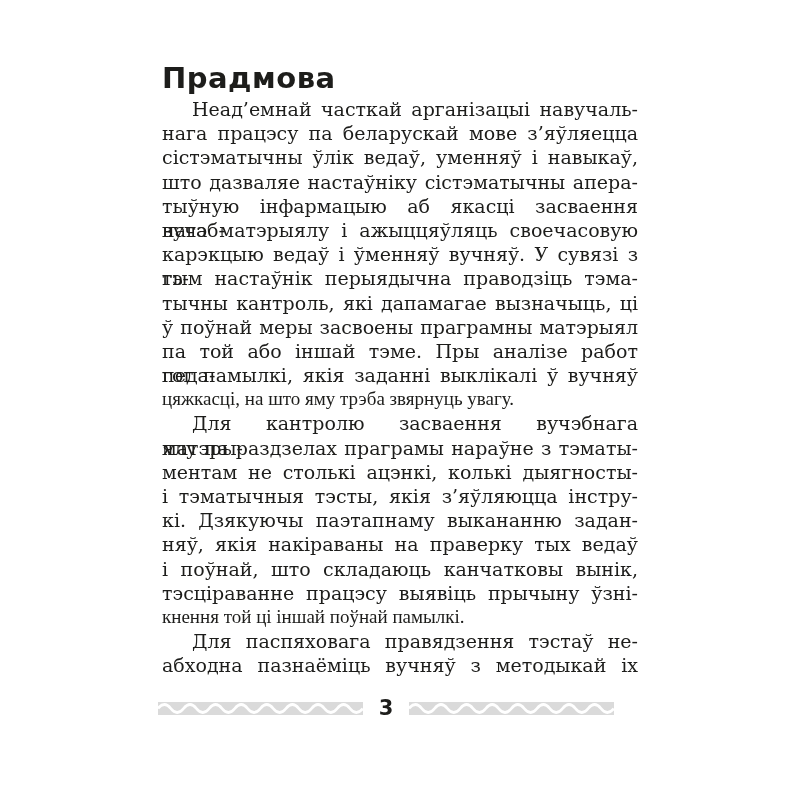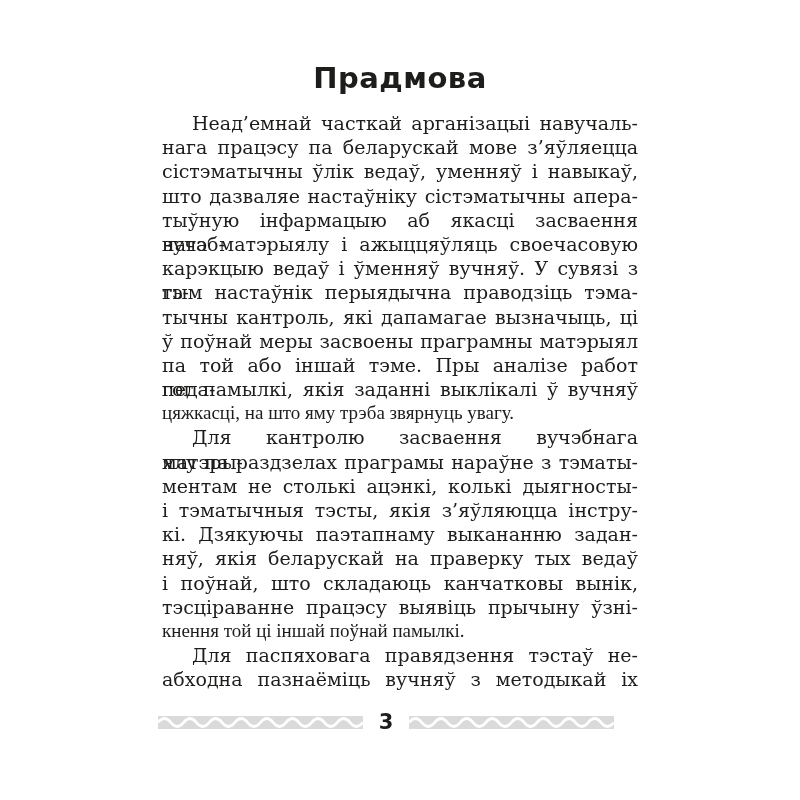--- a/index.html
+++ b/index.html
@@ -23,30 +23,30 @@
   }
   .page {
     position: absolute;
     left: 162px;
     top: 0;
     width: 476px;
     height: 800px;
   }
   .page-title {
     margin-top: 60px;
-    text-align: center;
+    text-align: left;
     font-family: "DejaVu Sans", sans-serif;
     font-weight: bold;
     font-size: 29px;
     line-height: 36px;
     letter-spacing: 0.5px;
     color: var(--text);
   }
   .body-text {
-    margin-top: 15px;
+    margin-top: 1px;
     font-size: 19px;
     line-height: 24.2px;
     color: var(--text);
   }
   .paragraph {
     margin: 0;
     padding: 0;
   }
   .line {
     text-align: justify;
@@ -107,21 +107,21 @@
         <div class="line">па той або іншай тэме. Пры аналізе работ педа-</div>
         <div class="line">гог памылкі, якія заданні выклікалі ў вучняў</div>
         <div class="line no-justify">цяжкасці, на што яму трэба звярнуць увагу.</div>
       </div>
       <div class="paragraph">
         <div class="line indent">Для кантролю засваення вучэбнага матэры-</div>
         <div class="line">ялу па раздзелах праграмы нараўне з тэматы-</div>
         <div class="line">ментам не столькі ацэнкі, колькі дыягносты-</div>
         <div class="line">і тэматычныя тэсты, якія з’яўляюцца інстру-</div>
         <div class="line">кі. Дзякуючы паэтапнаму выкананню задан-</div>
-        <div class="line">няў, якія беларускай на праверку тых ведаў</div>
+        <div class="line">няў, якія накіраваны на праверку тых ведаў</div>
         <div class="line">і поўнай, што складаюць канчатковы вынік,</div>
         <div class="line">тэсціраванне працэсу выявіць прычыну ўзні-</div>
         <div class="line no-justify">кнення той ці іншай поўнай памылкі.</div>
       </div>
       <div class="paragraph">
         <div class="line indent">Для паспяховага правядзення тэстаў не-</div>
         <div class="line">абходна пазнаёміць вучняў з методыкай іх</div>
       </div>
     </div>
 

